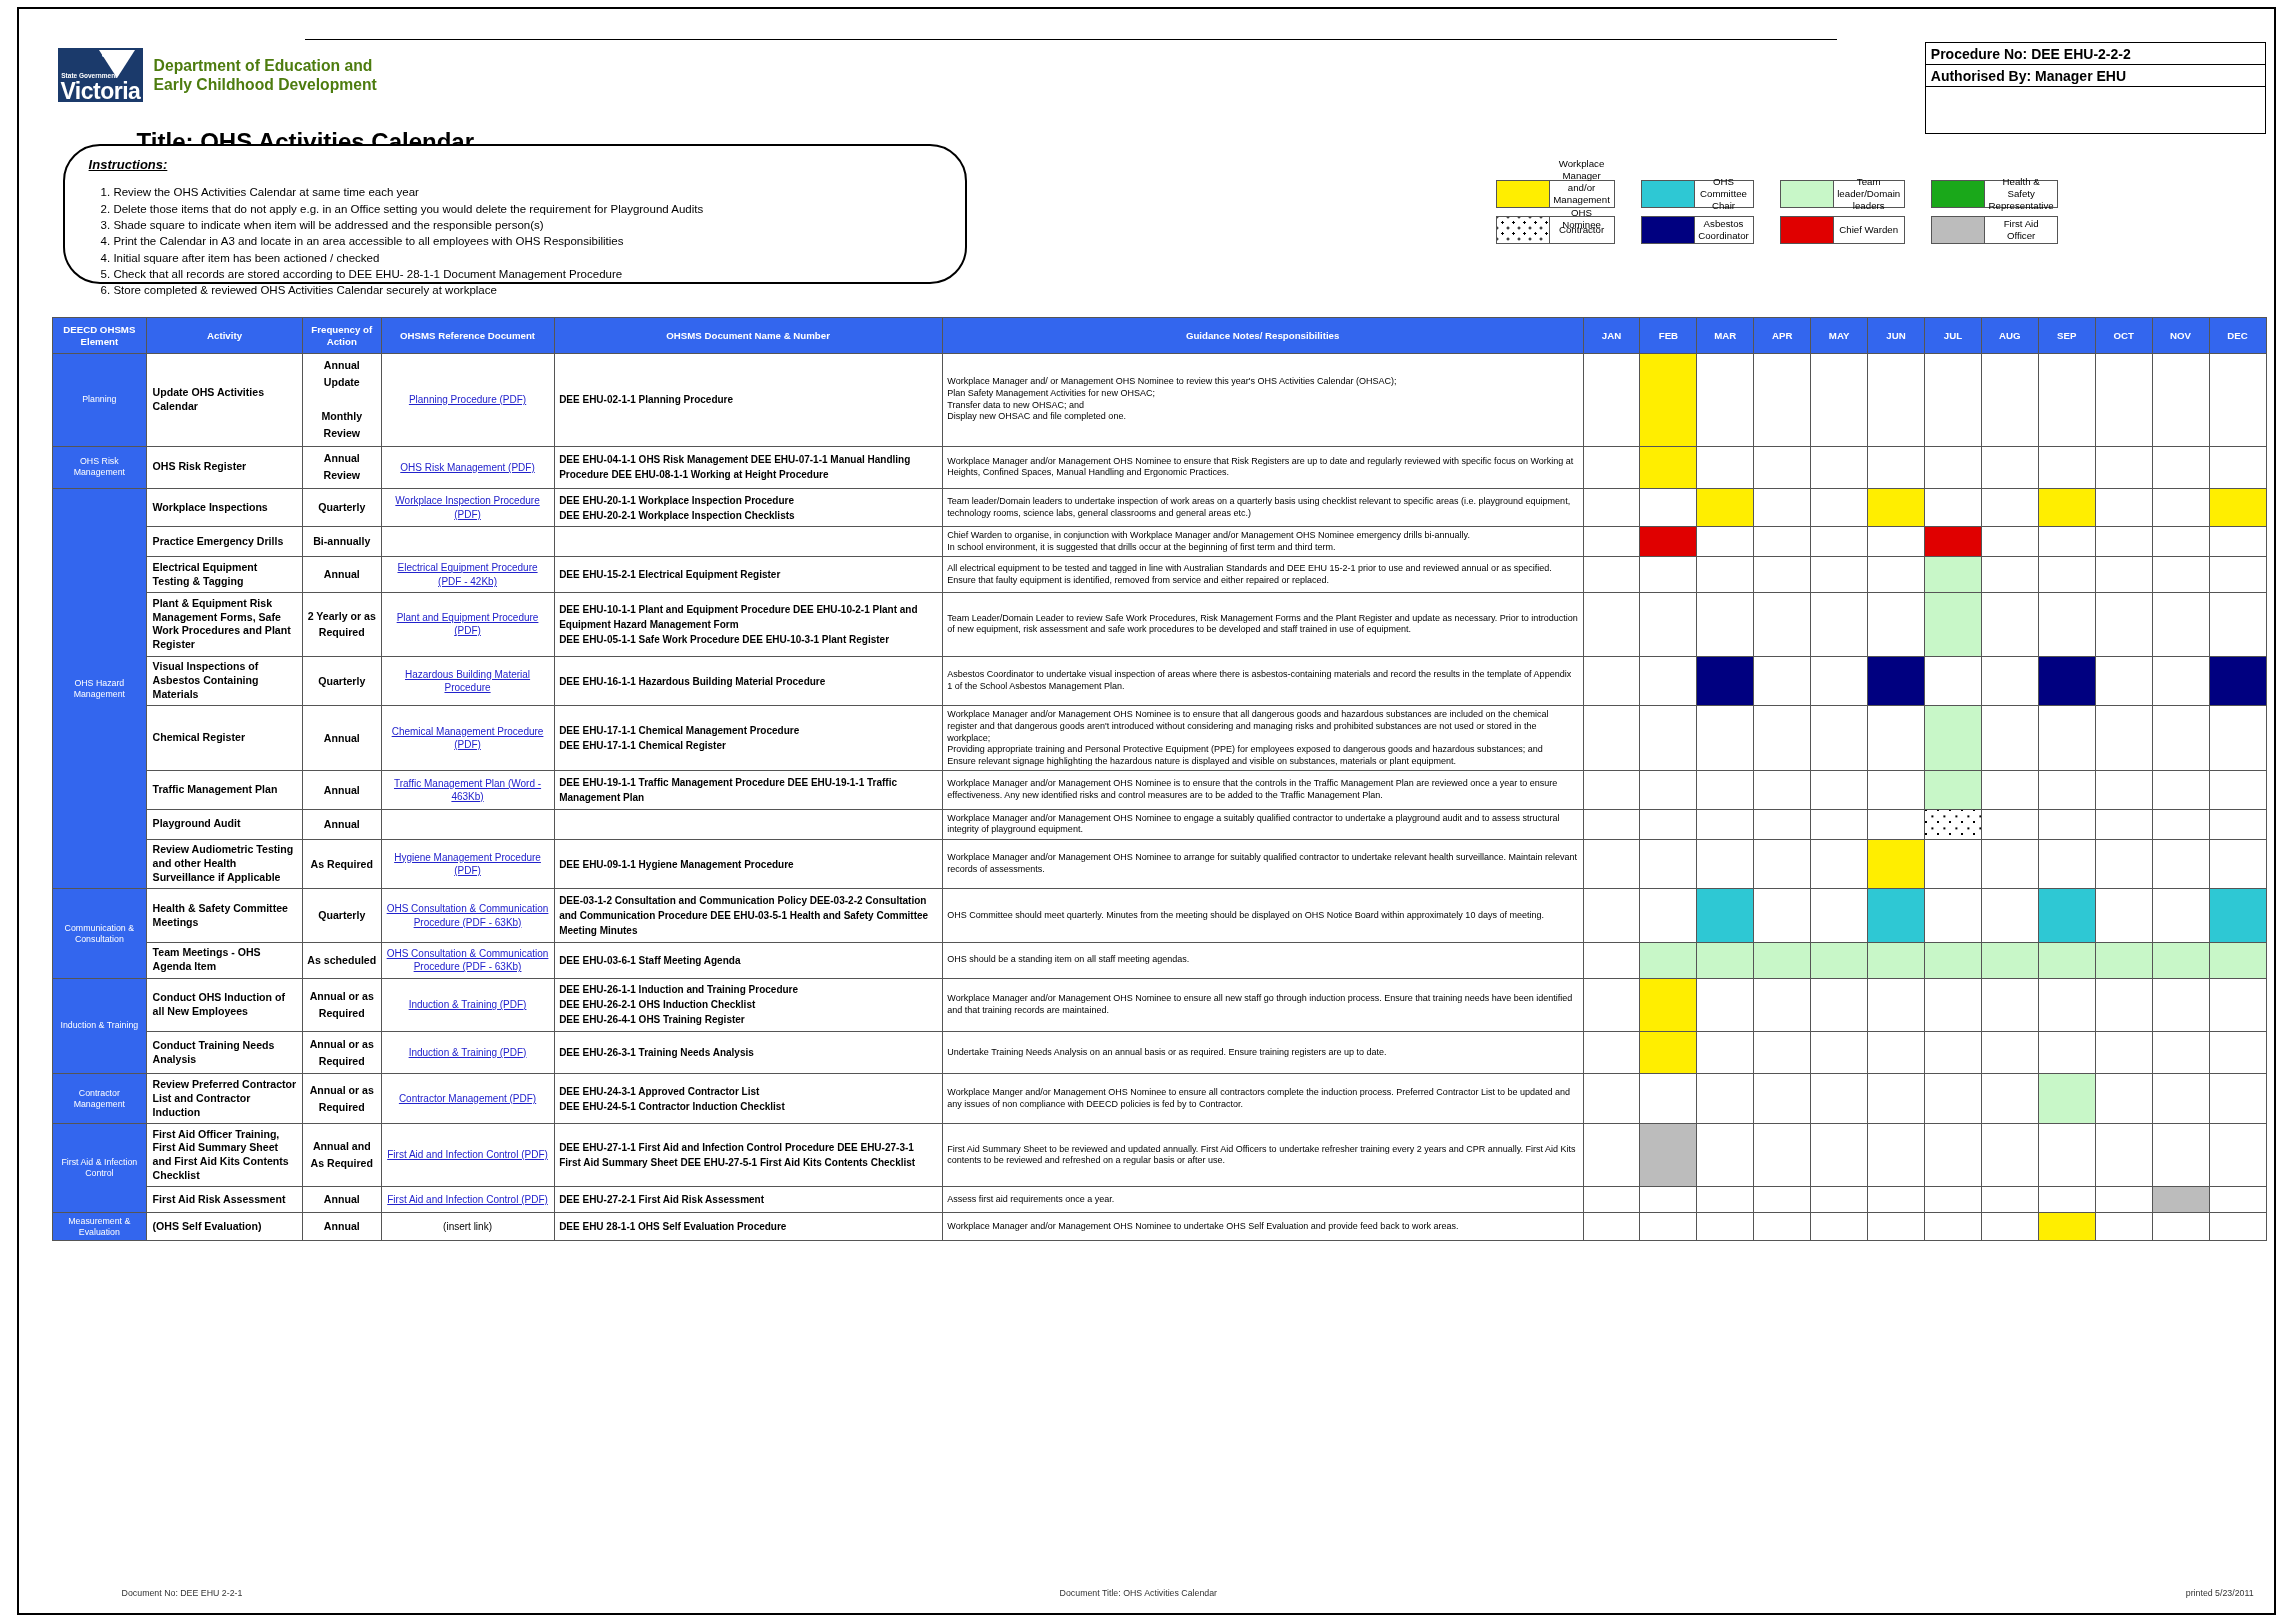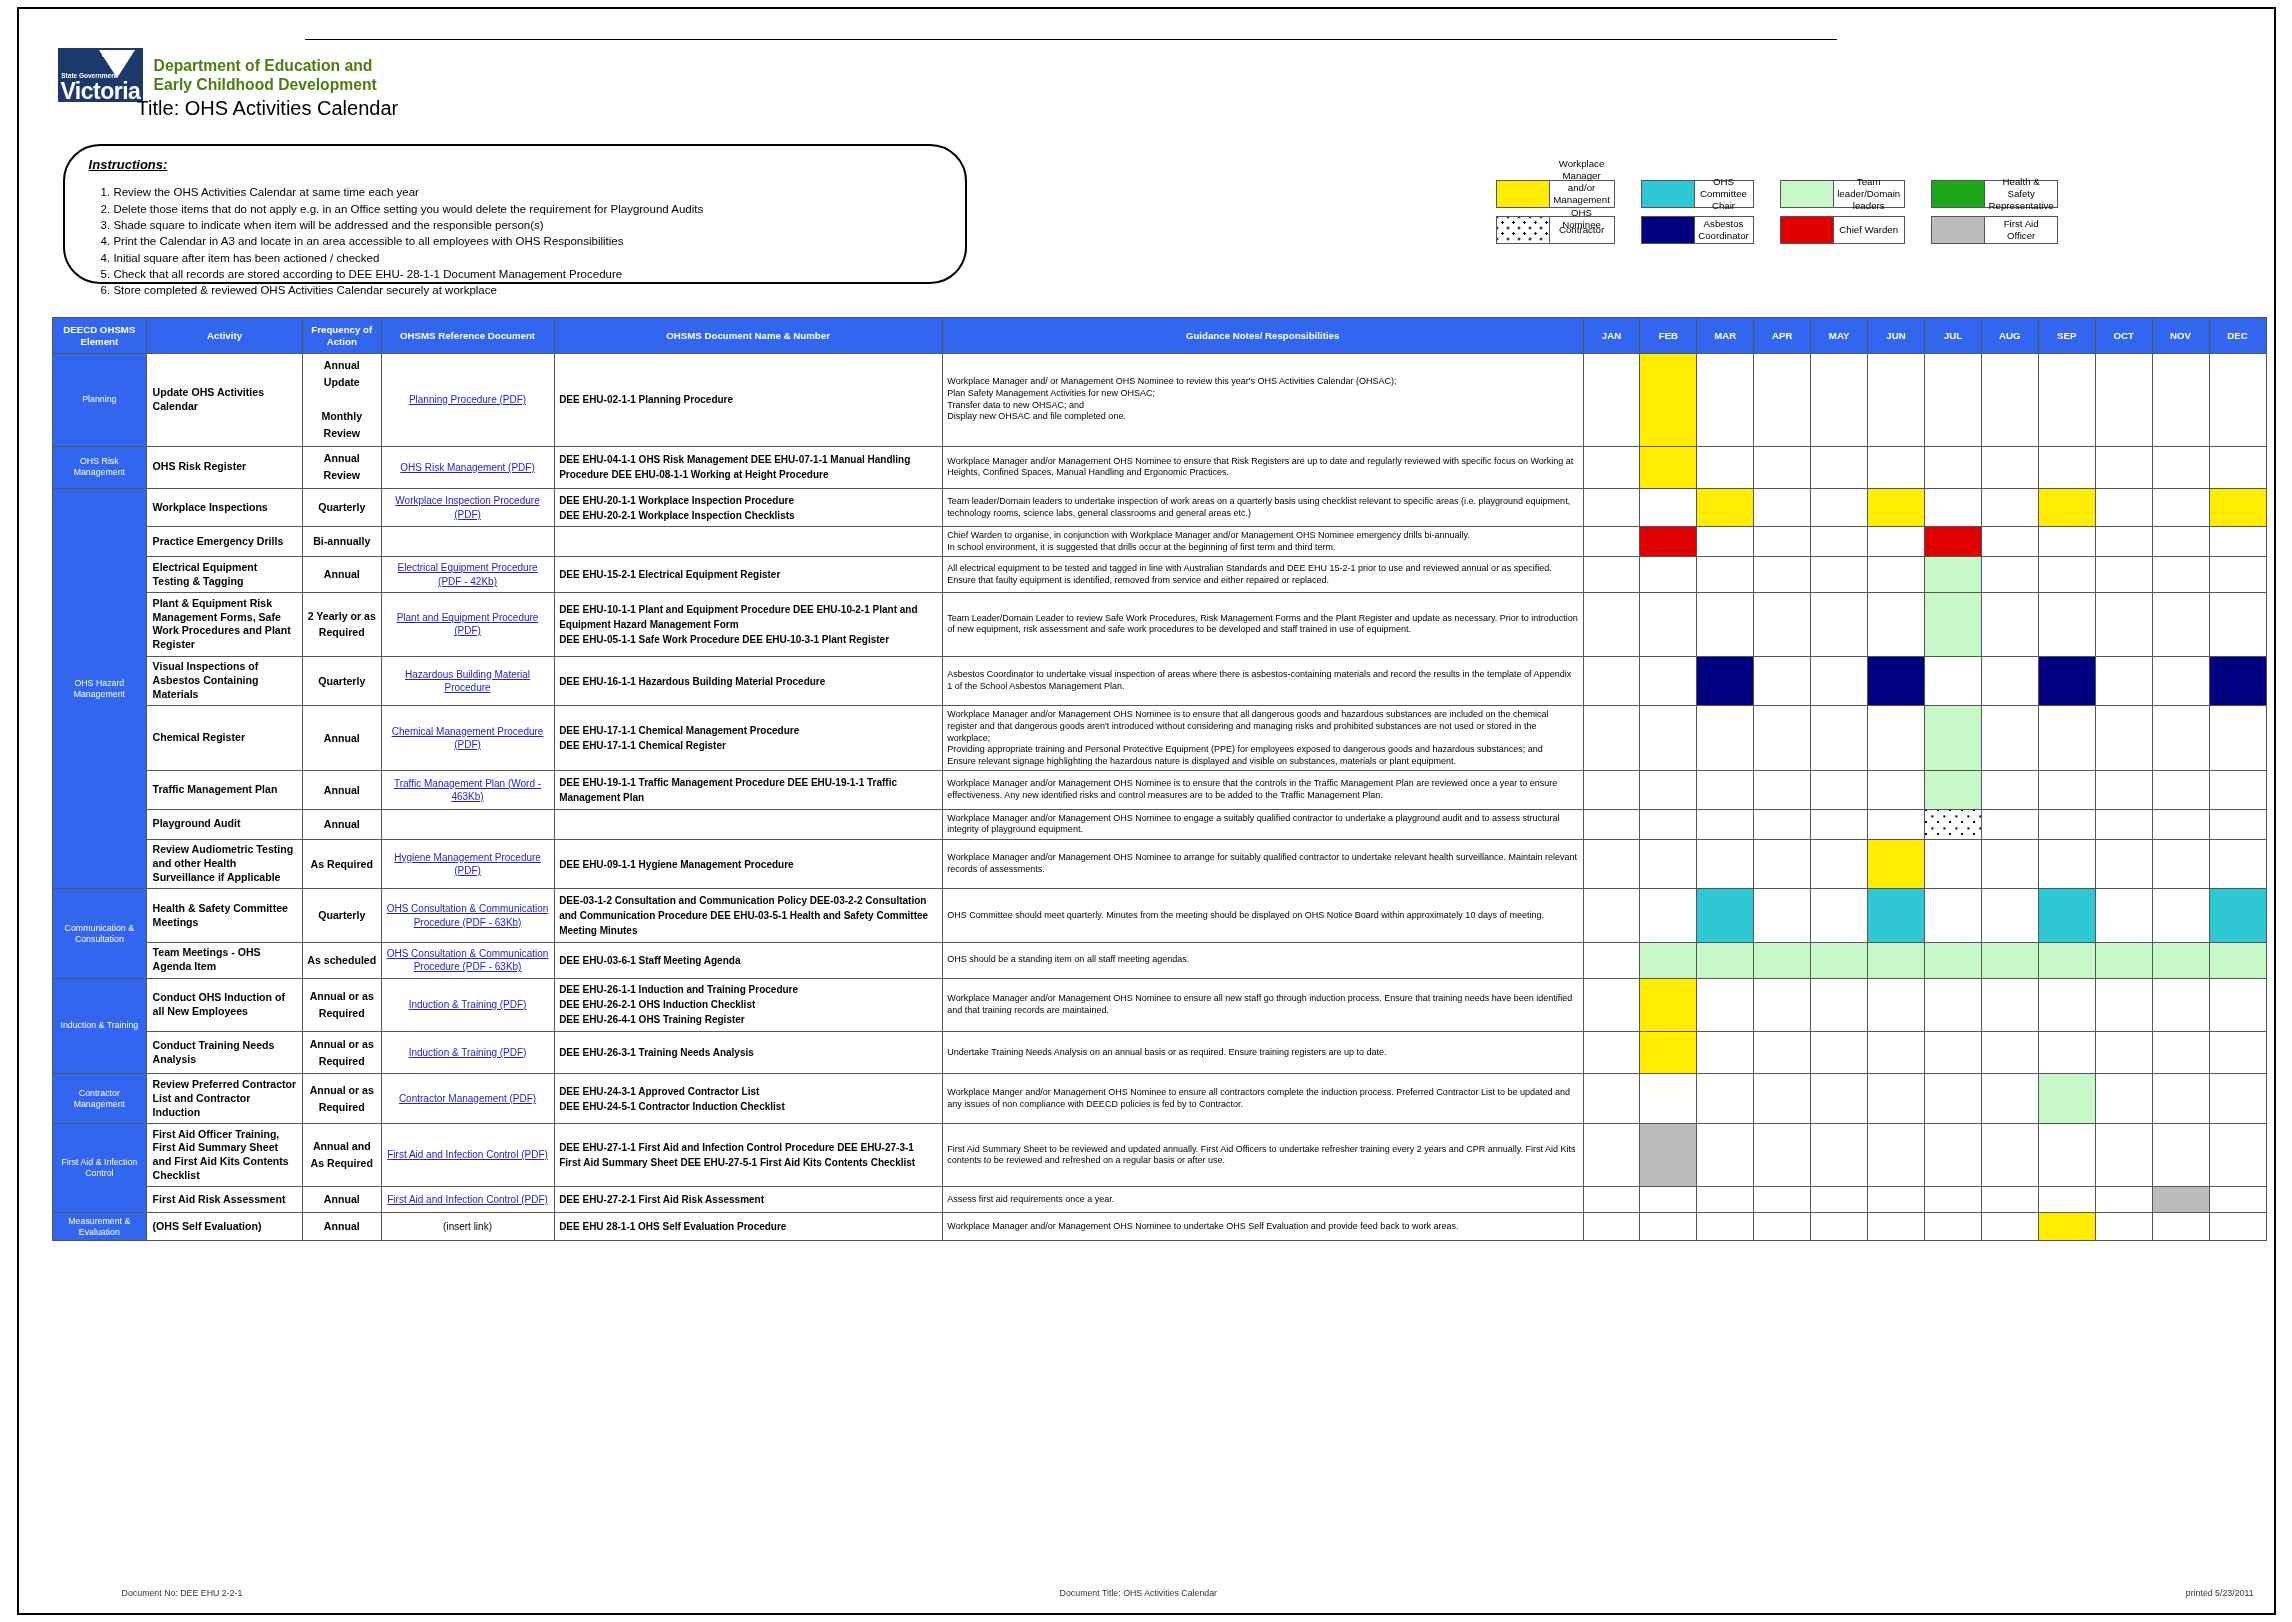--- a/index.html
+++ b/index.html
@@ -52,22 +52,22 @@
     padding-left:3.7px; line-height:1; margin-bottom:0.9px; font-weight:bold;
   }
   .logo-vic {
     position:relative; z-index:2; color:#fff; font-size:23px; font-weight:bold;
     padding-left:2.8px; line-height:0.95; letter-spacing:-0.5px;
   }
   .dept {
     color:#4d7c0f; font-weight:bold; font-size:15.7px; line-height:1.22;
   }
   .title-line {
-    position:absolute; left: 118px; top: 88px;
-    font-size: 20px; font-weight: normal;
+    position:absolute; left: 118px; top: 119px;
+    font-size: 24px; font-weight: bold;
   }
   .hdr-right {
     position:absolute; right: 7.4px; top: 33px; width: 341px;
   }
   .hdr-right .cell {
     border:1.4px solid #000; border-bottom:none;
     padding: 1.8px 4.6px; font-size: 14px; font-weight: bold; height:22px;
     display:flex; align-items:center;
   }
   .hdr-right .cell.blank { height: 48px; }
@@ -218,20 +218,25 @@
         <div class="logo-vic">Victoria</div>
       </div>
       <div class="dept">
         <div>Department of Education and</div>
         <div>Early Childhood Development</div>
       </div>
     </div>
 
     <div class="title-line">Title: OHS Activities Calendar</div>
 
+    <div class="hdr-right">
+      <div class="cell">Procedure No: DEE EHU-2-2-2</div>
+      <div class="cell">Authorised By: Manager EHU</div>
+      <div class="cell blank"></div>
+    </div>
 
   </div>
 
   <div class="instructions">
     <h4>Instructions:</h4>
     <ol>
       <li>1. Review the OHS Activities Calendar at same time each year</li>
       <li>2. Delete those items that do not apply e.g. in an Office setting you would delete the requirement for Playground Audits</li>
       <li>3. Shade square to indicate when item will be addressed and the responsible person(s)</li>
       <li>4. Print the Calendar in A3 and locate in an area accessible to all employees with OHS Responsibilities</li>

